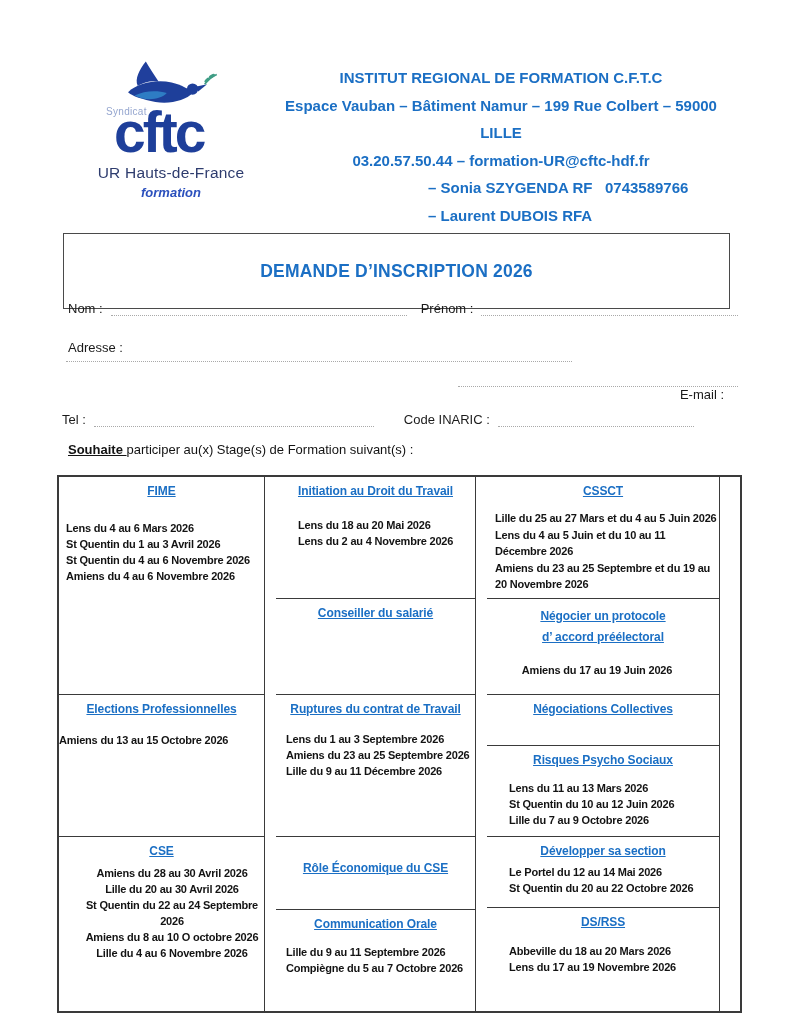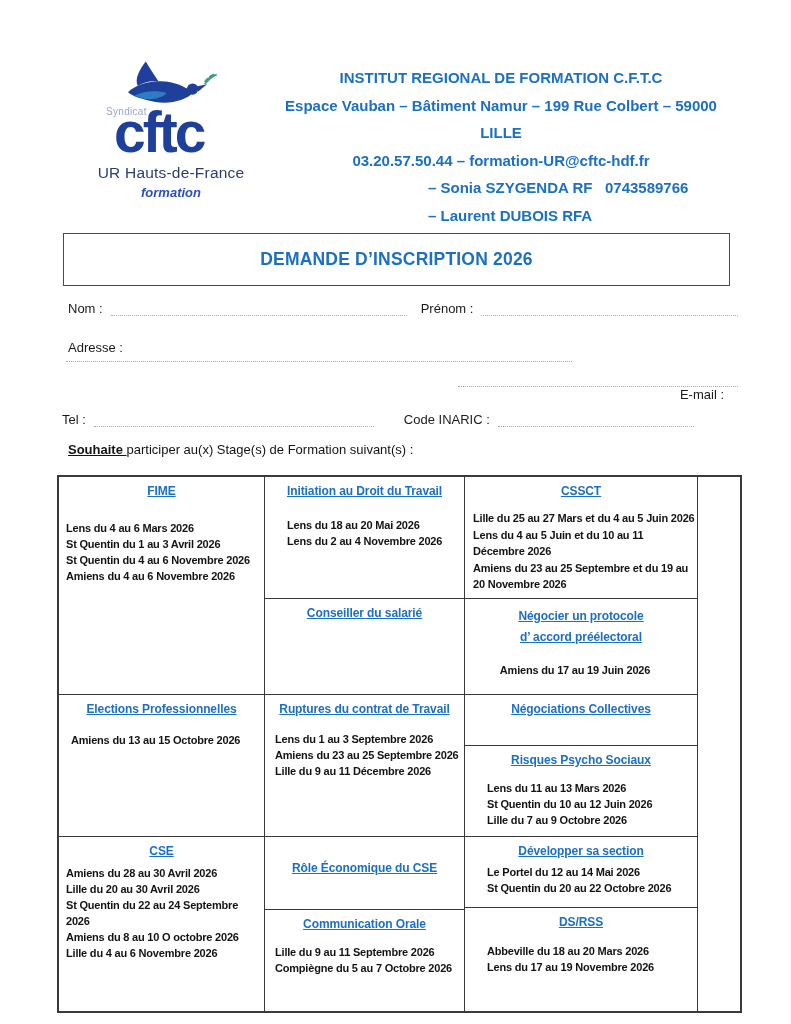--- a/index.html
+++ b/index.html
@@ -18,21 +18,21 @@
   .region { position:absolute; left:0; top:108px; width:162px; text-align:center; font-size:15.5px; font-weight:500; color:#2e3c6e; letter-spacing:.2px; }
   .formation { position:absolute; left:0; top:129px; width:162px; text-align:center; font-size:13px; font-weight:bold; font-style:italic; color:#2b50bd; }
 
   
   .contact-block { position:absolute; left:268px; top:64px; width:466px; }
   .contact-line { color:#1b6fc4; font-weight:bold; font-size:15px; line-height:27.5px; text-align:center; white-space:pre-wrap; }
   .contact-line.indented { text-align:left; padding-left:160px; }
 
   
   .title-box {
-    position:absolute; left:63px; top:233px; width:667px; height:53px;
+    position:absolute; left:63px; top:233px; width:667px; height:76px;
     border:1.5px solid #4a4a4a; display:flex; align-items:center; justify-content:center;
   }
   .doc-title { color:#1b6fc4; font-weight:800; font-size:17.5px; letter-spacing:.2px; }
 
   
   .form-label { font-size:13px; color:#1a1a1a; white-space:nowrap; }
   .dotline { border-bottom:1.5px dotted #a9a9a9; height:15px; }
   .row-flex { position:absolute; display:flex; align-items:flex-end; }
   .row-nom { left:68px; top:301px; width:670px; }
   .row-nom .d1 { width:296px; margin-left:8px; }
@@ -47,36 +47,36 @@
   .row-tel { left:62px; top:412px; width:670px; }
   .row-tel .d1 { width:280px; margin-left:8px; }
   .row-tel .lbl2 { margin-left:30px; }
   .row-tel .d2 { flex:1; margin-left:8px; margin-right:38px; }
   .souhaite { position:absolute; left:68px; top:442px; font-size:13px; }
   .souhaite .emph { font-weight:800; text-decoration:underline; }
 
   
   .course-table {
     position:absolute; left:57px; top:475px; width:685px; height:538px;
-    border:2px solid #3a3a3a; display:flex;
+    border:2px solid #3a3a3a; display:flex;gap:11px;
   }
   .tcol { display:flex; flex-direction:column; border-right:1.5px solid #3a3a3a; }
   .tcol.c1 { width:206px; }
   .tcol.c2 { width:200px; }
   .tcol.c3 { width:233px; }
   .tcol.c4 { flex:1; border-right:none; }
   .cell { position:relative; border-bottom:1.5px solid #3a3a3a; padding-top:7px; overflow:hidden; }
   .cell.last { border-bottom:none; flex:1; }
   .course-title { text-align:center; font-size:12px; font-weight:800; color:#1b6fc4; text-decoration:underline; letter-spacing:-.1px; }
   .course-title div { line-height:21px; }
   .dates { font-size:11px; font-weight:bold; color:#131313; line-height:16px; letter-spacing:-.2px; }
 
   #cell-fime          { height:218px; } #cell-fime .dates          { margin-top:22px; padding-left:7px; }
-  #cell-elections     { height:142px; } #cell-elections .dates     { margin-top:16px; padding-left:12px; }
-  #cell-cse           { }               #cell-cse .dates           { margin-top:7px;  padding-left:7px; }
+  #cell-elections     { height:142px; } #cell-elections .dates     { margin-top:16px; }
+  #cell-cse           { }               #cell-cse .dates           { margin-top:7px;  padding-left:21px;text-align:center; }
   #cell-initiation    { height:122px; } #cell-initiation .dates    { margin-top:19px; padding-left:22px; }
   #cell-conseiller    { height:96px; }
   #cell-ruptures      { height:142px; } #cell-ruptures .dates      { margin-top:15px; padding-left:10px; }
   #cell-roleco        { height:73px; }  #cell-roleco .course-title { margin-top:17px; }
   #cell-communication { }               #cell-communication .dates { margin-top:13px; padding-left:10px; }
   #cell-cssct         { height:122px; } #cell-cssct .dates         { margin-top:12px; padding-left:8px; padding-right:1px; line-height:16.5px; }
   #cell-protocole     { height:96px; }  #cell-protocole .dates     { margin-top:14px; text-align:center; padding-right:12px; }
   #cell-negociations  { height:51px; }
   #cell-risques       { height:91px; }  #cell-risques .dates       { margin-top:13px; padding-left:22px; }
   #cell-developper    { height:71px; }  #cell-developper .dates    { margin-top:6px;  padding-left:22px; }

